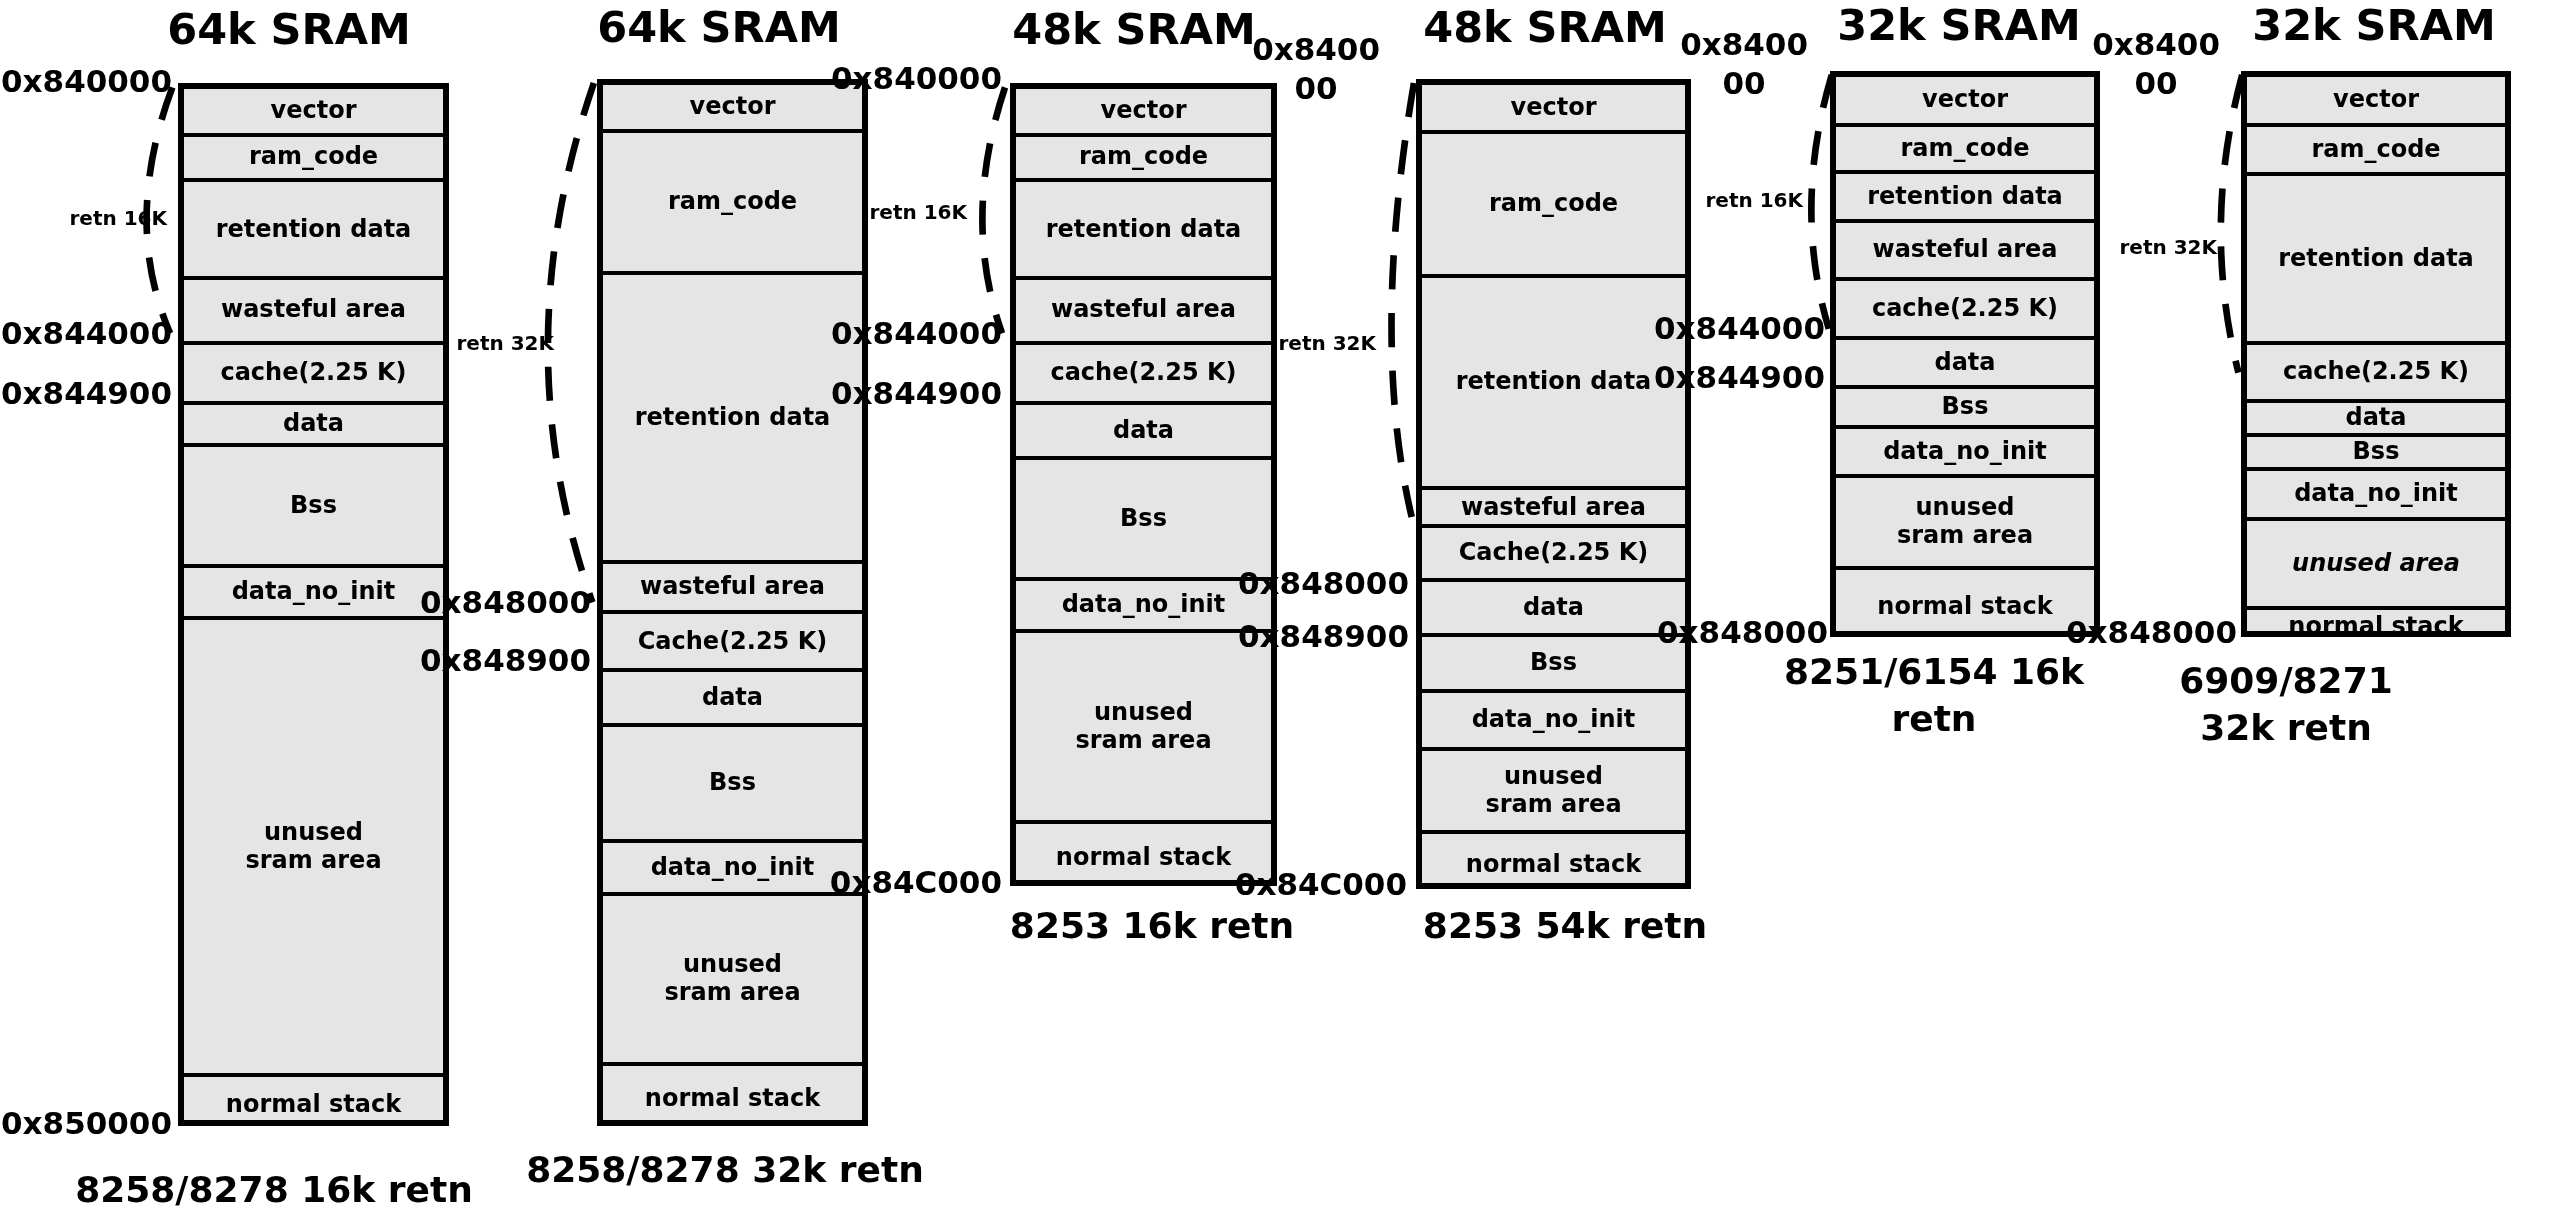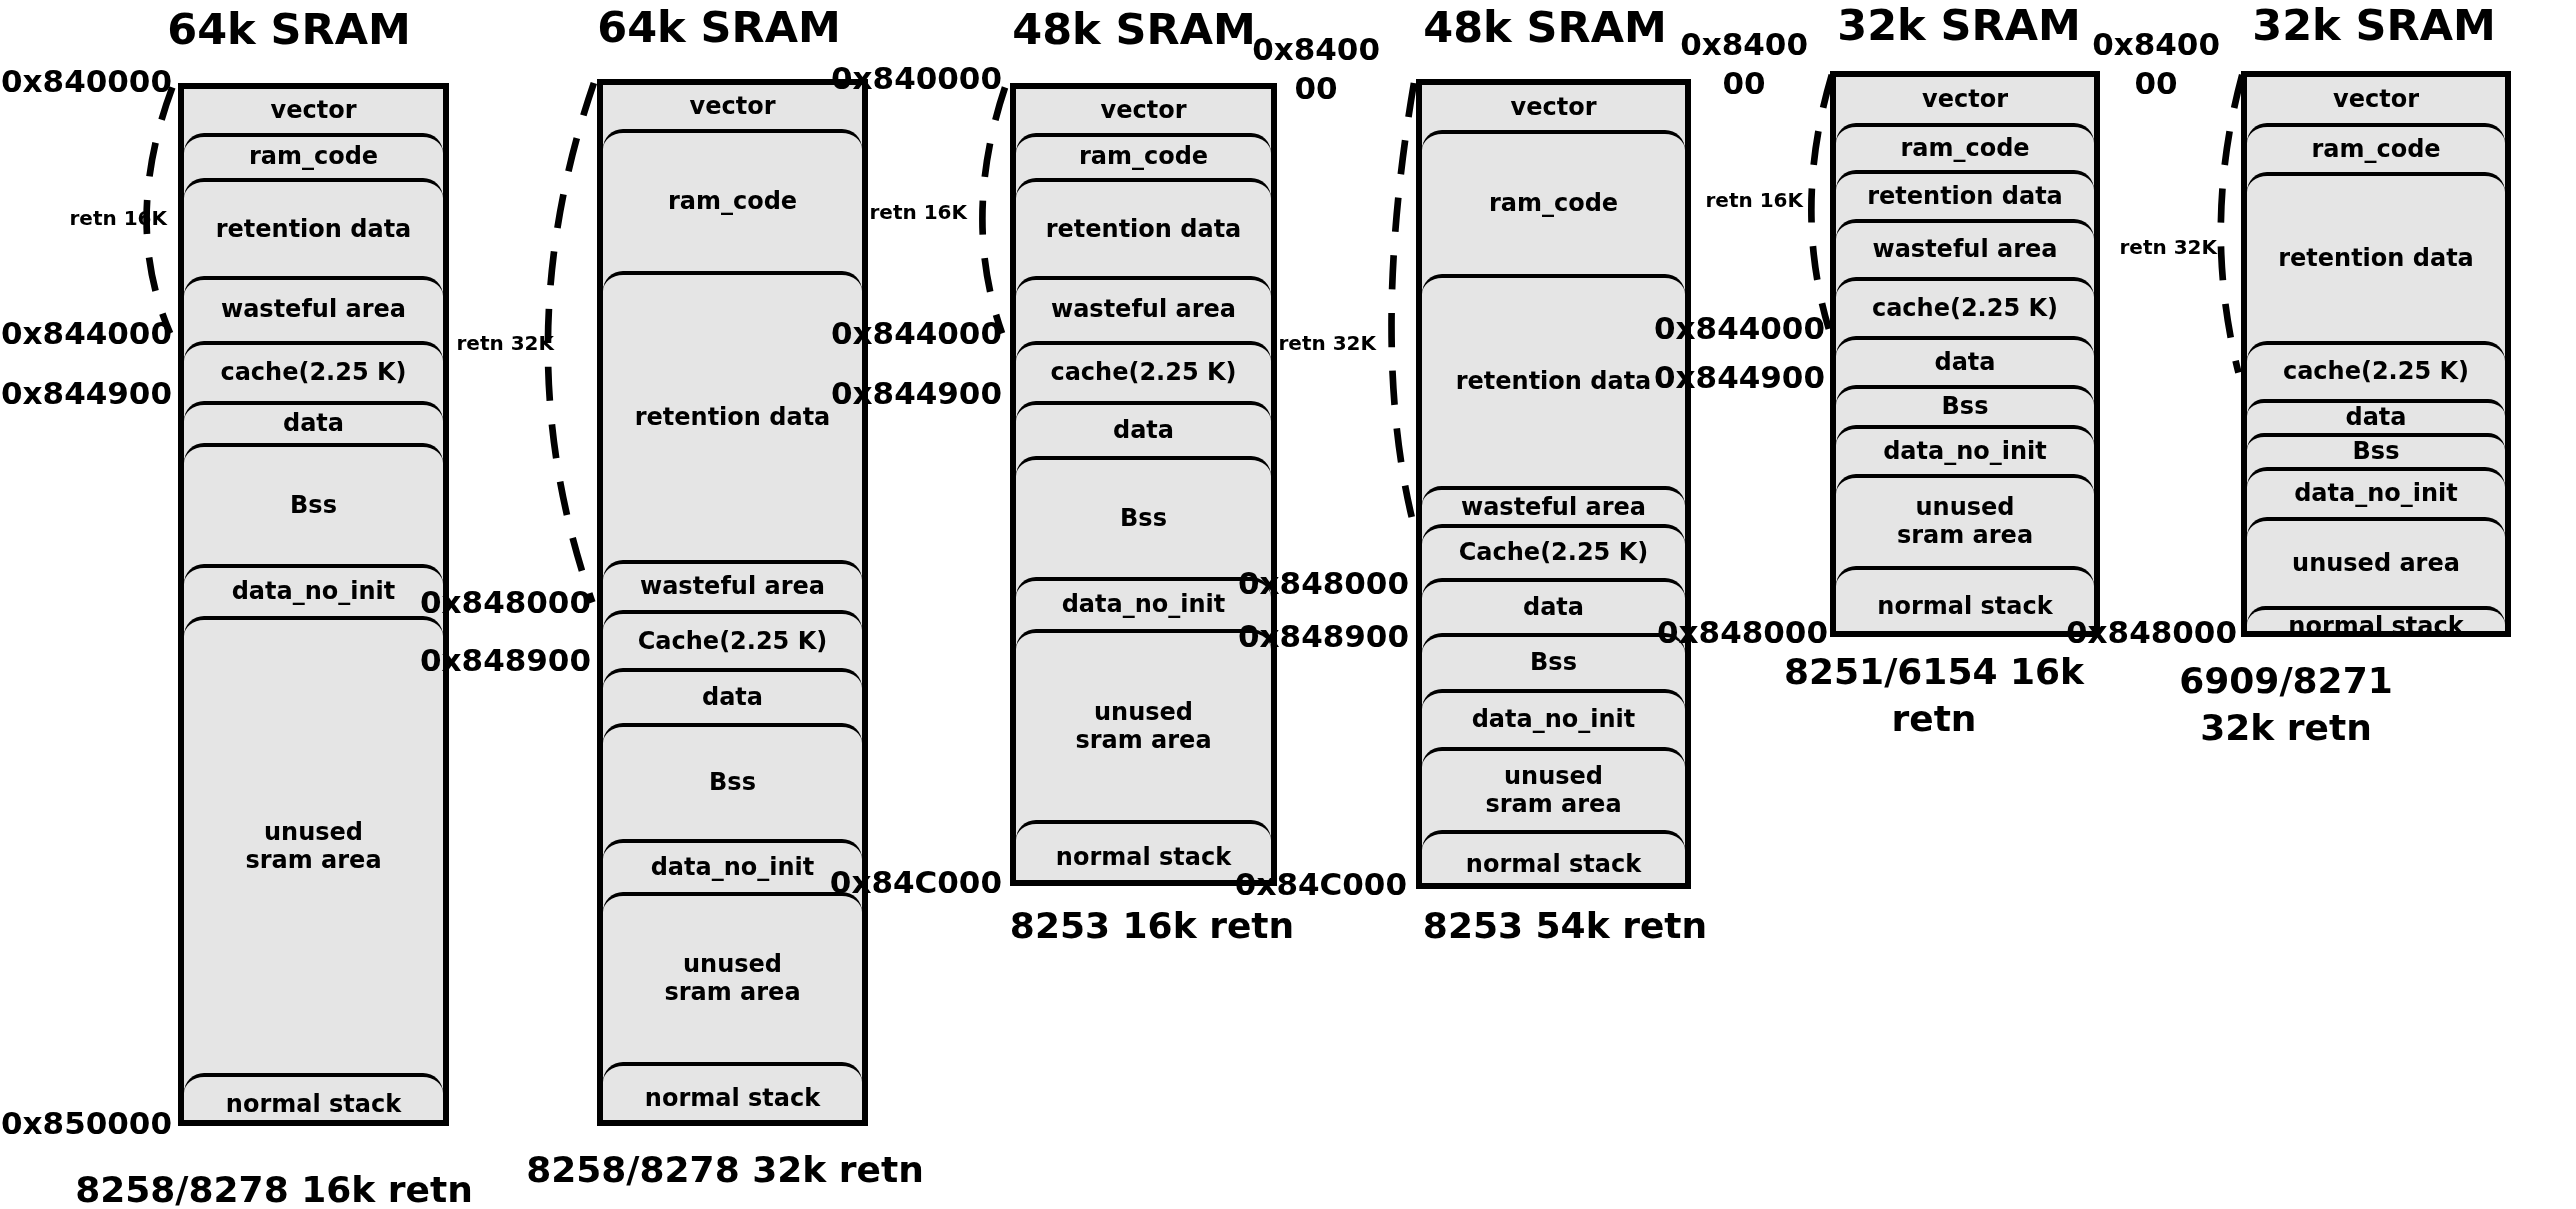--- a/index.html
+++ b/index.html
@@ -3,21 +3,21 @@
 <meta charset="utf-8">
 <style>
   html,body{margin:0;padding:0;background:#ffffff;}
   body{font-family:"DejaVu Sans","Liberation Sans",sans-serif;color:#000;}
   #canvas{position:relative;width:2576px;height:1209px;background:#ffffff;overflow:hidden;}
   #dash-svg{position:absolute;left:0;top:0;width:2576px;height:1209px;pointer-events:none;}
   .dash{fill:none;stroke:#000;stroke-width:9;stroke-dasharray:46 32;}
   .title{position:absolute;font-weight:bold;font-size:43px;transform:translateX(-50%);white-space:nowrap;}
   .box{position:absolute;border:6px solid #000;box-sizing:border-box;overflow:hidden;background:#e5e5e5;}
   .seg{position:absolute;left:0;width:100%;display:flex;align-items:center;justify-content:center;box-sizing:border-box;}
-  .seg.bt{border-top:4.4px solid #000;border-radius:20px;}
+  .seg.bt{border-top:4.4px solid #000;}
   .seg span{font-size:24px;font-weight:bold;text-align:center;white-space:pre-line;line-height:1.15;}
   .lab{position:absolute;font-weight:bold;line-height:1;white-space:nowrap;}
   .lab.block{white-space:pre-line;text-align:center;line-height:1.25;}
   .caption{position:absolute;font-weight:bold;font-size:36px;transform:translateX(-50%);
            white-space:pre-line;text-align:center;line-height:1.3;}
 </style>
 </head>
 <body>
 
 <div id="canvas">
@@ -246,21 +246,21 @@
       </div>
       <div class="seg bt" style="top: 322px; height: 34px;">
         <span>data</span>
       </div>
       <div class="seg bt" style="top: 356px; height: 34px;">
         <span>Bss</span>
       </div>
       <div class="seg bt" style="top: 390px; height: 50px;">
         <span>data_no_init</span>
       </div>
-      <div class="seg bt" style="top: 440px; height: 89px;">
+      <div class="seg bt" style="top: 440px; height: 89px; font-style: italic;">
         <span>unused area</span>
       </div>
       <div class="seg bt" style="top: 529px; height: 37px;">
         <span>normal stack</span>
       </div>
     </div>
     <div class="lab block" style="font-size: 31px; right: 356px; top: 25px;">0x8400
 00</div>
     <div class="lab" style="font-size: 20px; right: 359px; top: 237px;">retn 32K</div>
     <div class="lab" style="font-size: 31px; right: 339px; top: 617px;">0x848000</div>

